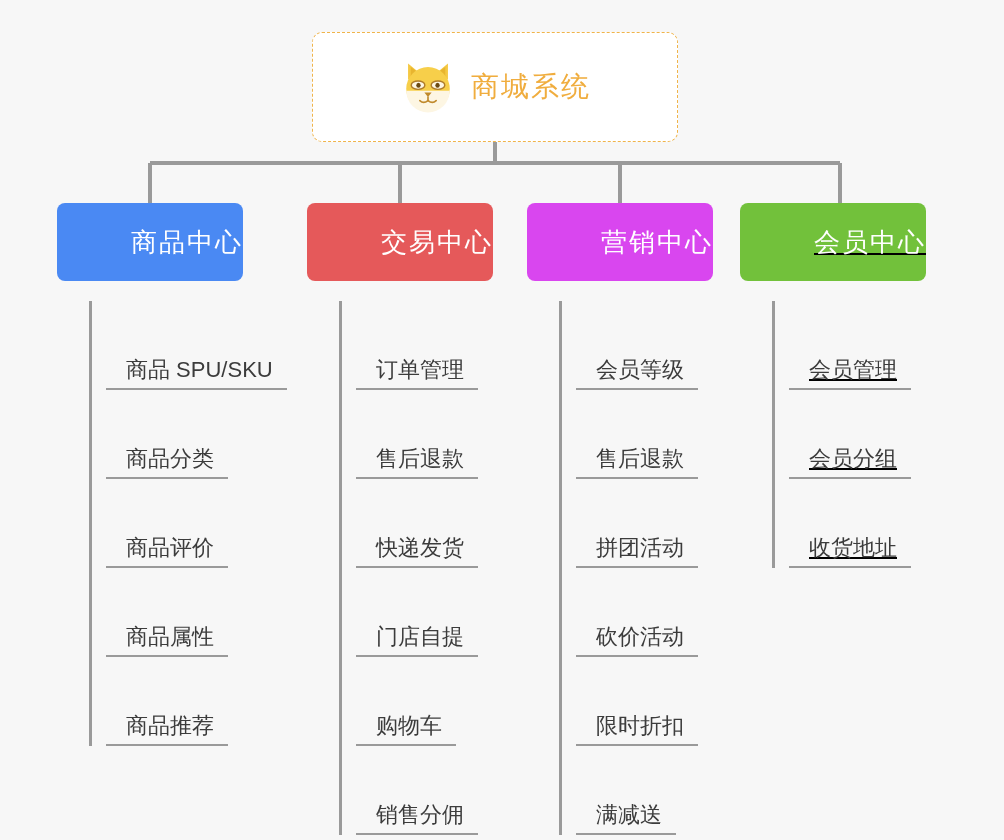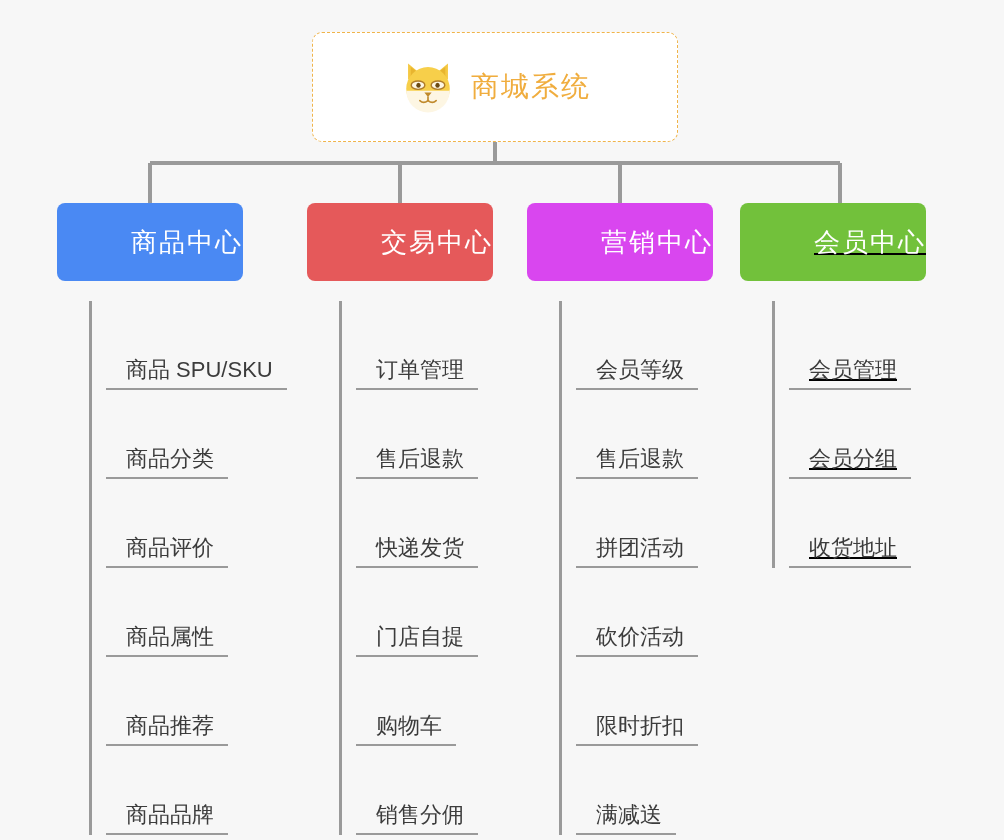--- a/index.html
+++ b/index.html
@@ -176,23 +176,20 @@
         </div>
         <div class="leaf-item">
           <span class="leaf-label">商品评价</span>
         </div>
         <div class="leaf-item">
           <span class="leaf-label">商品属性</span>
         </div>
         <div class="leaf-item">
           <span class="leaf-label">商品推荐</span>
         </div>
-        <div class="leaf-item">
-          <span class="leaf-label">商品品牌</span>
-        </div>
       </div>
     </div>
 
     <div class="column col-1">
       <div class="category-box" style="background:#e5595a">
         <span>交易中心</span>
       </div>
       <div class="leaf-list">
         <div class="leaf-item">
           <span class="leaf-label">订单管理</span>

